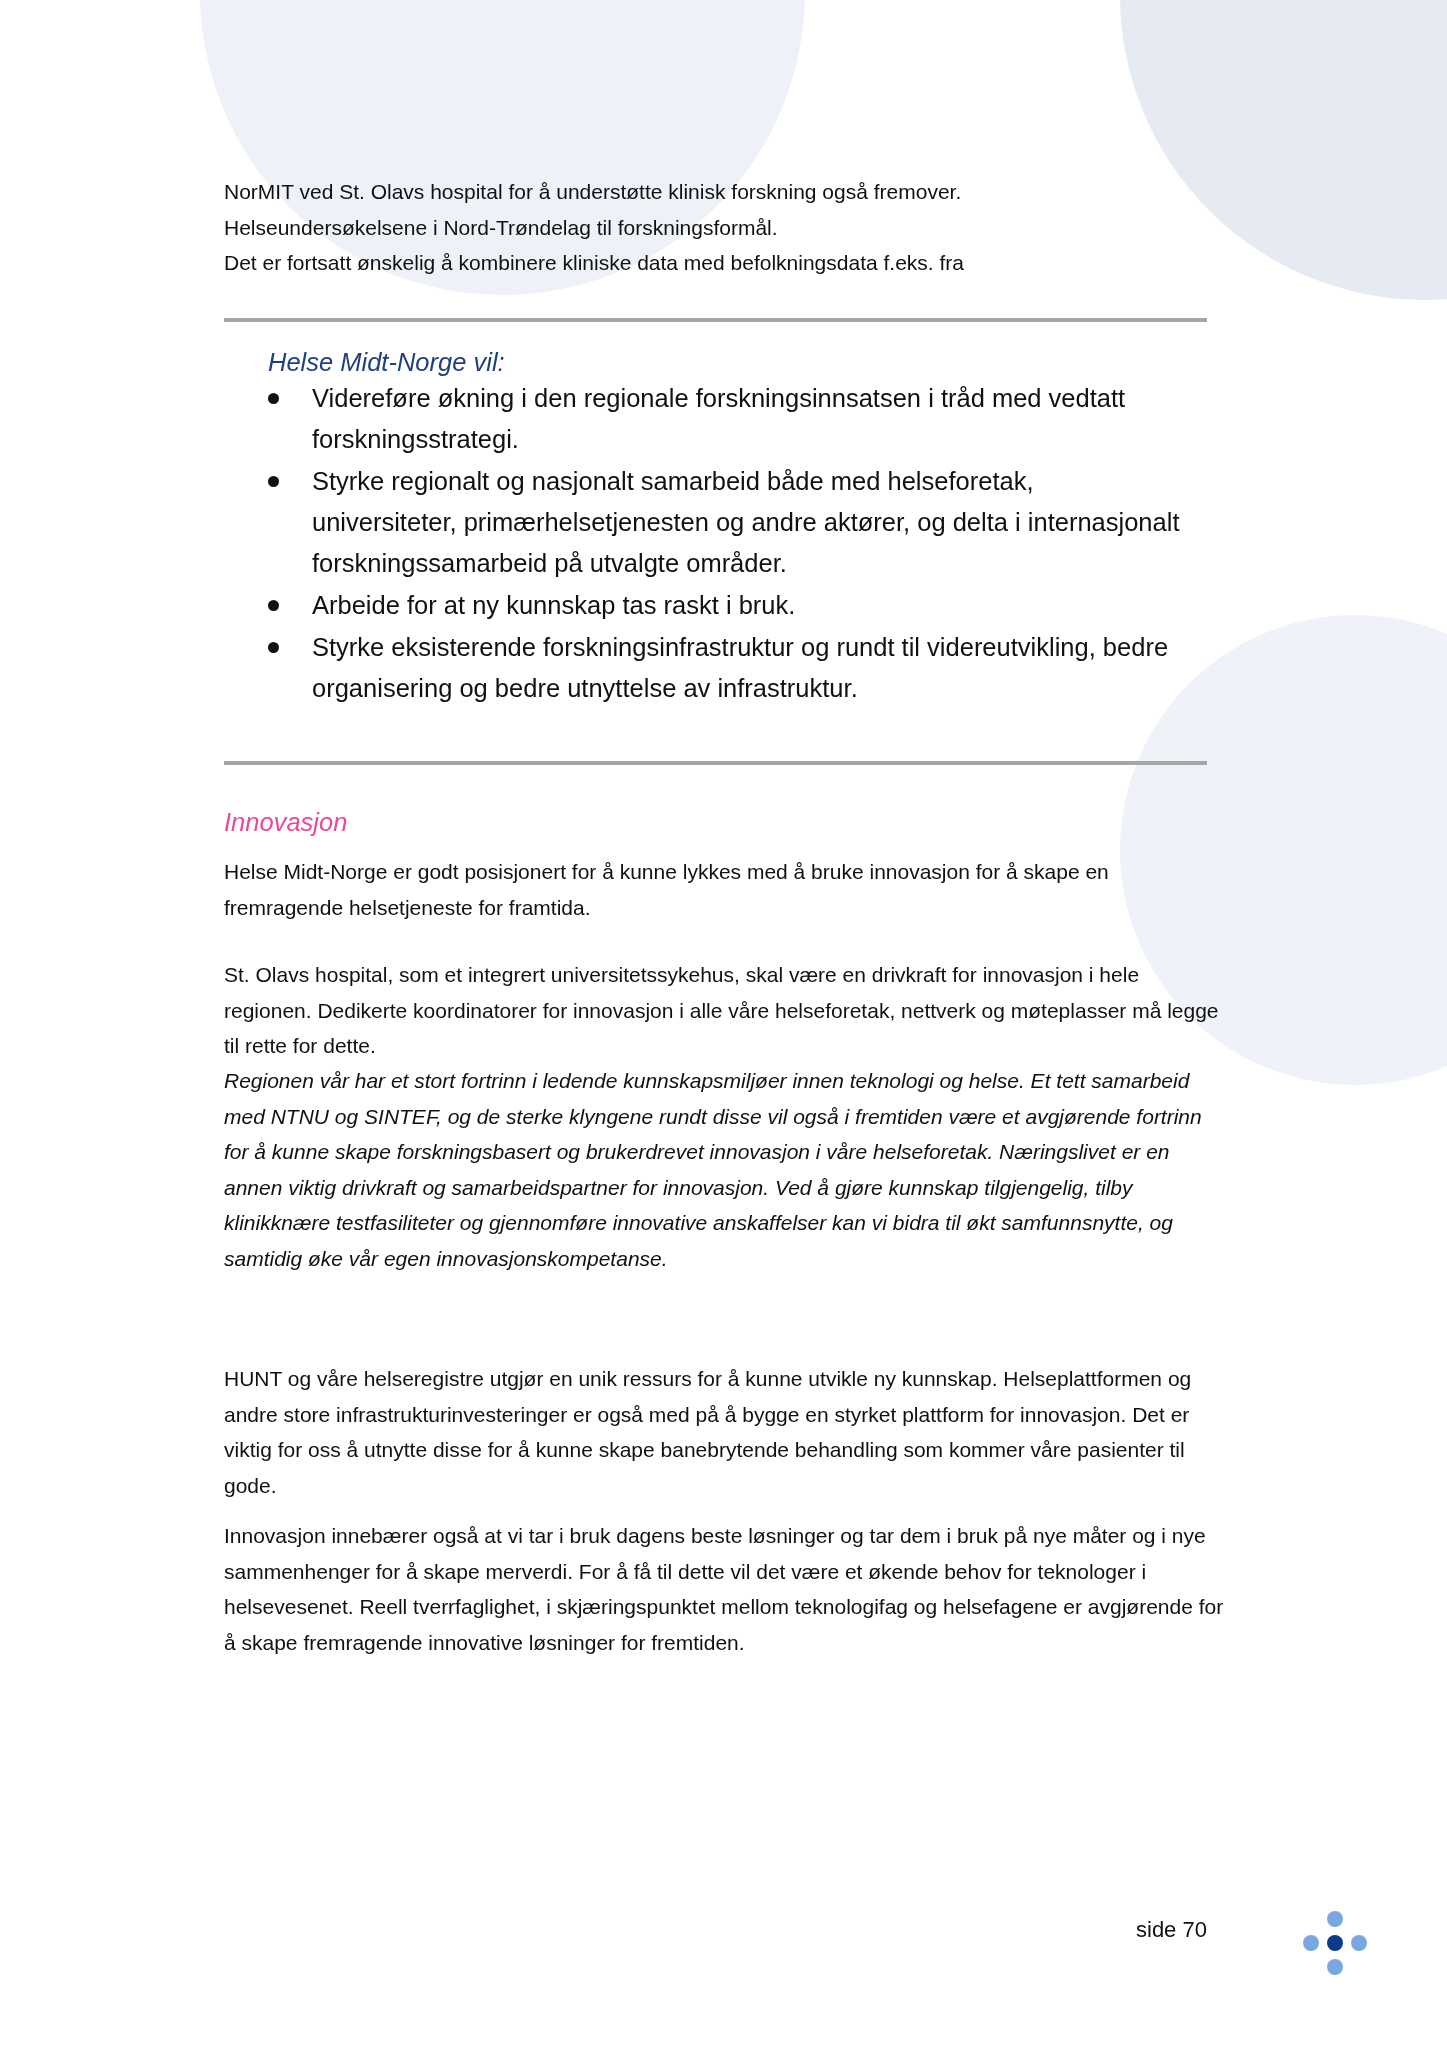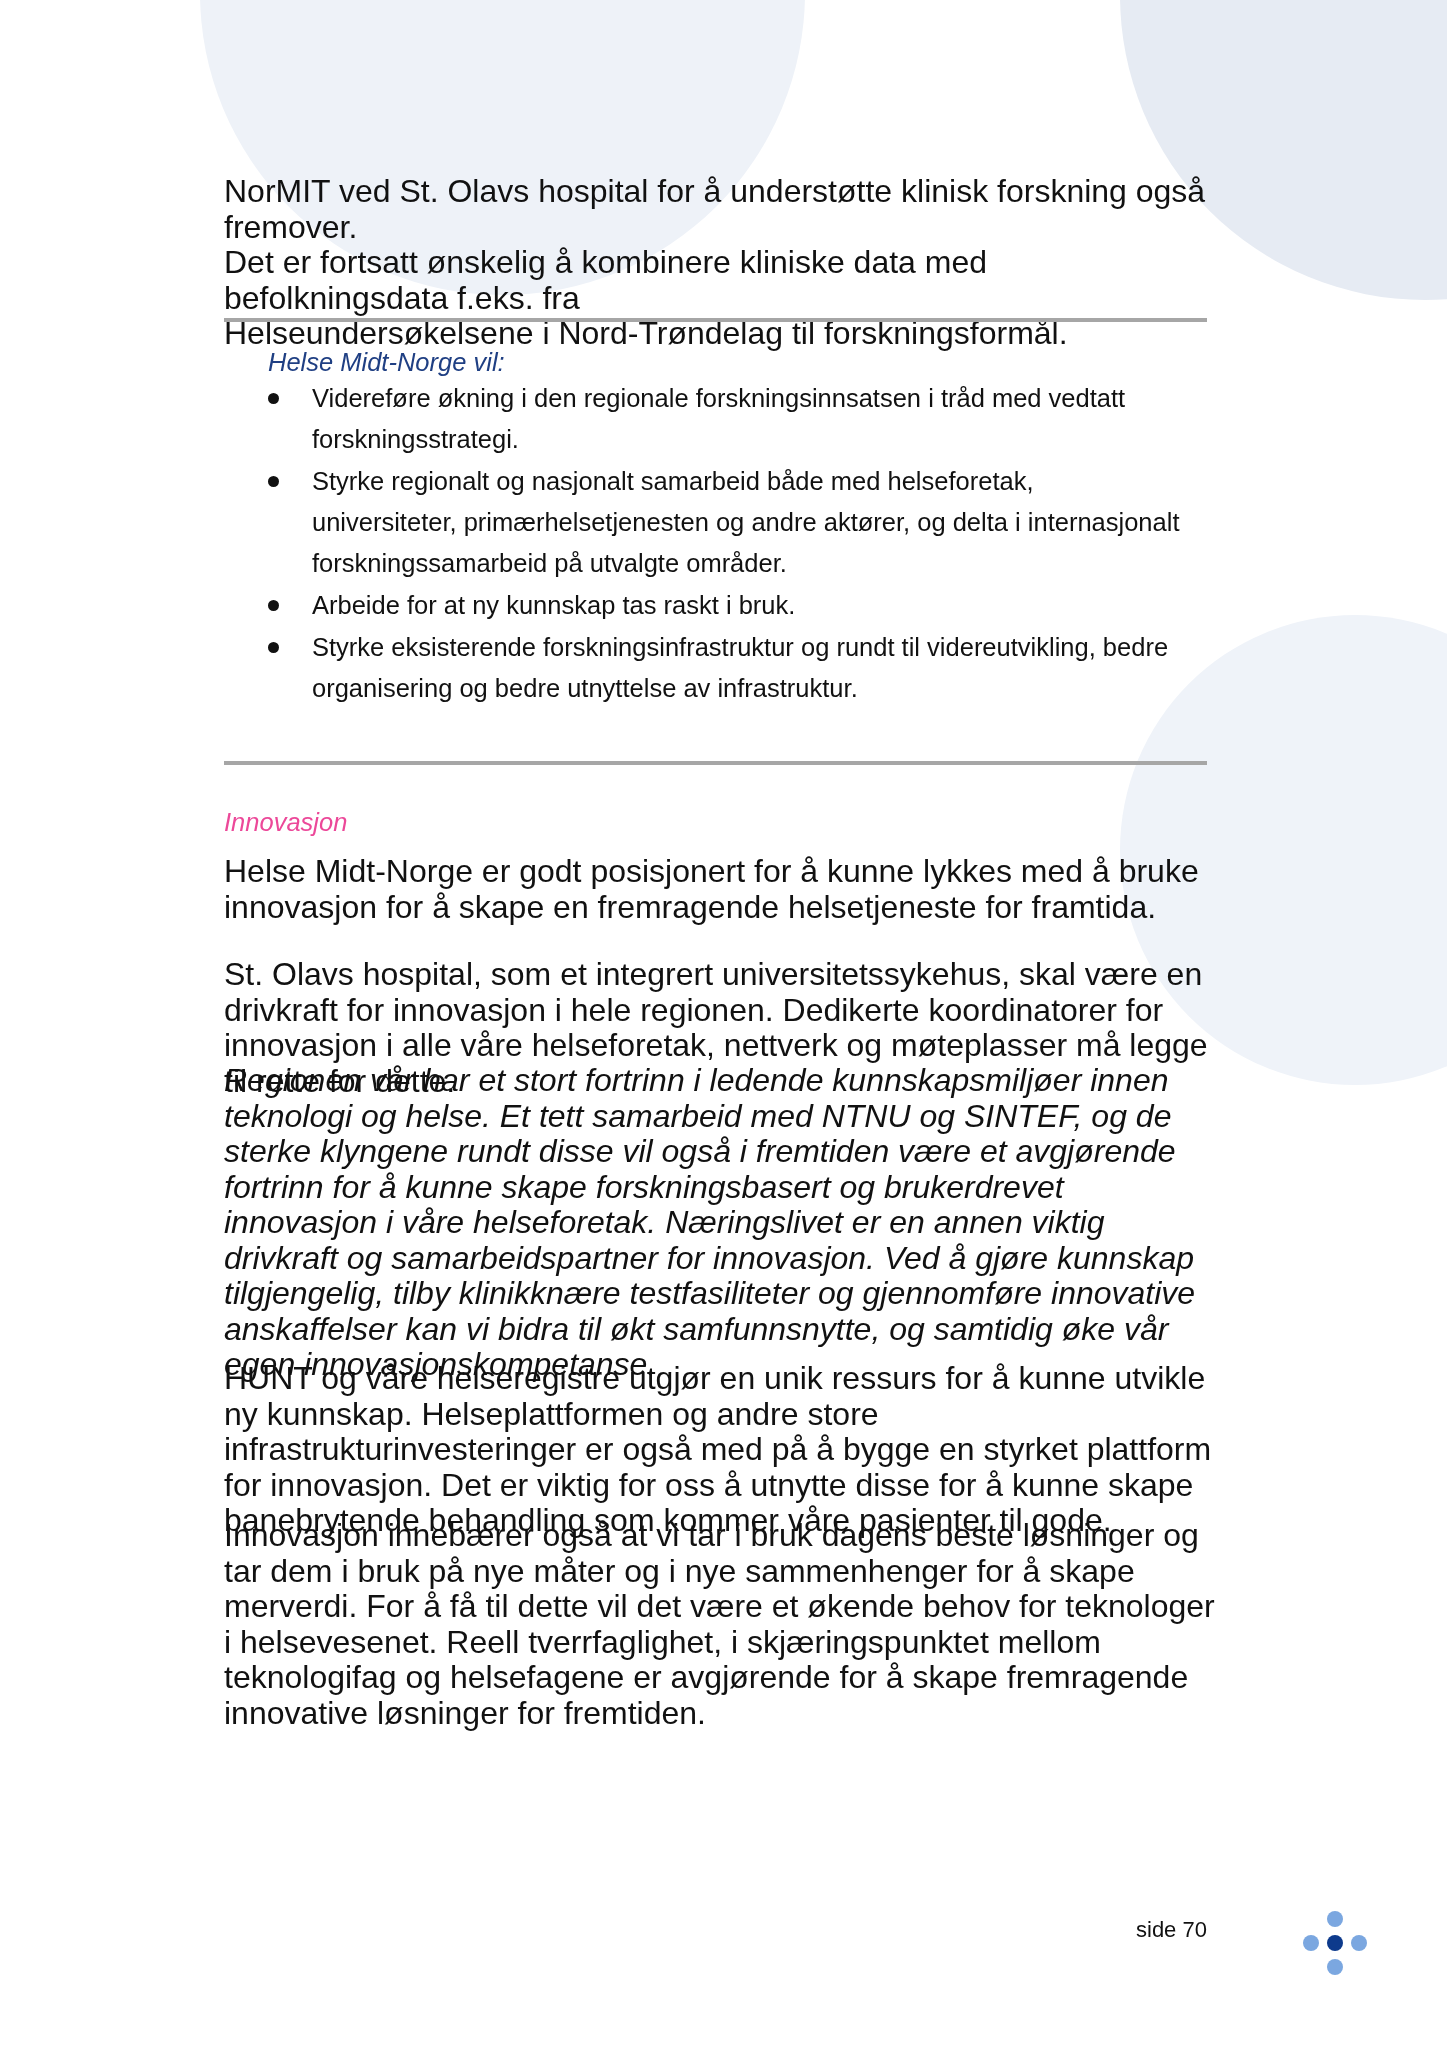--- a/index.html
+++ b/index.html
@@ -8,21 +8,21 @@
       background: #ffffff;
       font-family: "Liberation Sans", "DejaVu Sans", sans-serif;
       color: #111111;
     }
     .deco-circle { position: absolute; border-radius: 50%; background: #eef2f8; z-index: 0; }
     #circle-top-left { left: 200px; top: -310px; width: 605px; height: 605px; }
     #circle-top-right { left: 1120px; top: -310px; width: 610px; height: 610px; background: #e6ebf3; }
     #circle-mid-right { left: 1120px; top: 615px; width: 470px; height: 470px; background: #eff3f9; }
 
     .page { position: absolute; left: 224px; top: 0; width: 983px; z-index: 1; }
-    p { margin: 0; font-size: 32px; line-height: 35.5px; }
+    p { margin: 0; font-size: 21px; line-height: 35.5px; }
     .para { position: absolute; left: 0; width: 990px; }
     .heading { position: absolute; left: 0; font-style: italic; color: #1f3f83; font-size: 25.5px; line-height: 32px; }
     .rule { position: absolute; left: 0; width: 983px; height: 4px; background: #a6a6a6; }
     ul.bullets { position: absolute; left: 0; top: 0; margin: 0; padding: 0; list-style: none; width: 1000px; }
     ul.bullets li { position: relative; padding-left: 88px; font-size: 25.5px; line-height: 41px; margin-bottom: 1px; }
     ul.bullets li .bullet { position: absolute; left: 44px; top: 15px; width: 11px; height: 11px; border-radius: 50%; background: #111; }
 
     .footer-page { position: absolute; left: 1136px; top: 1917px; font-size: 22px; color: #111; z-index: 1; }
     .logo { position: absolute; left: 1300px; top: 1910px; width: 70px; height: 70px; z-index: 1; }
     .dot { position: absolute; width: 16px; height: 16px; border-radius: 50%; background: #7ba7e0; }
@@ -31,22 +31,22 @@
 <body>
 
 <div class="deco-circle" id="circle-top-left"></div>
 <div class="deco-circle" id="circle-top-right"></div>
 <div class="deco-circle" id="circle-mid-right"></div>
 
 <div class="page">
 
   <div class="para" style="top:174px;">
     <p>NorMIT ved St. Olavs hospital for å understøtte klinisk forskning også fremover.</p>
+    <p>Helseundersøkelsene i Nord-Trøndelag til forskningsformål.</p>
     <p>Det er fortsatt ønskelig å kombinere kliniske data med befolkningsdata f.eks. fra</p>
-    <p>Helseundersøkelsene i Nord-Trøndelag til forskningsformål.</p>
   </div>
 
   <div class="rule" style="top:318px;"></div>
 
   <div class="heading" style="top: 346px; color: rgb(31, 63, 131); margin-left: 44px;">Helse Midt-Norge vil:</div>
 
   <div style="position:absolute; left:0; top:378px;">
     <ul class="bullets">
       <li style="width:900px;">
         <span class="bullet"></span>

